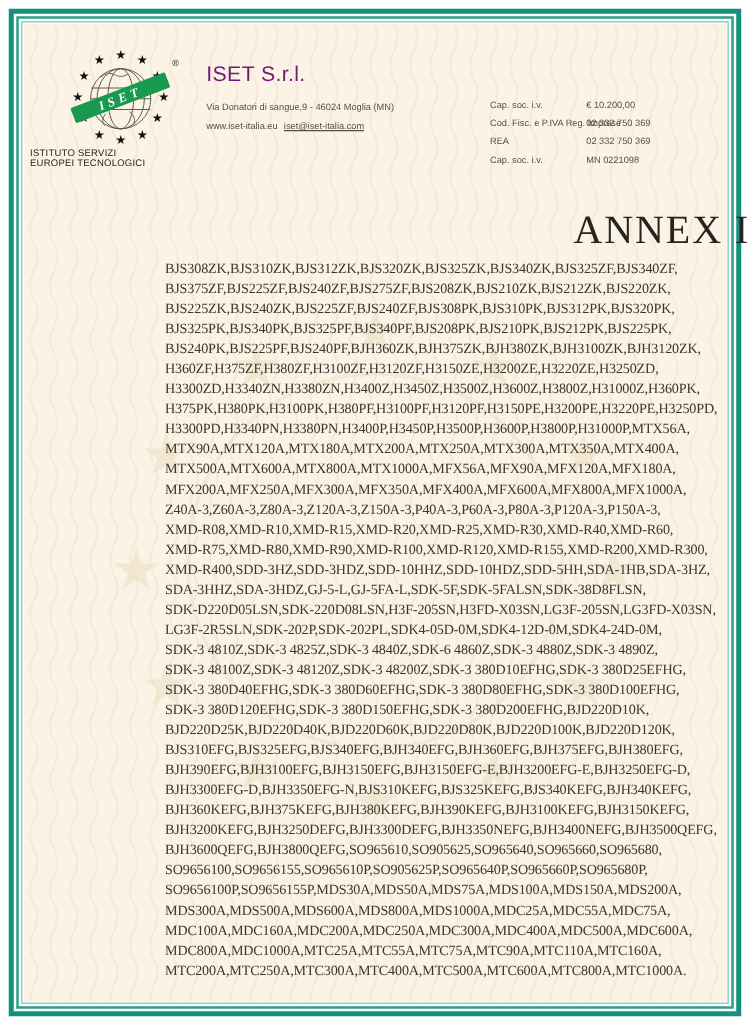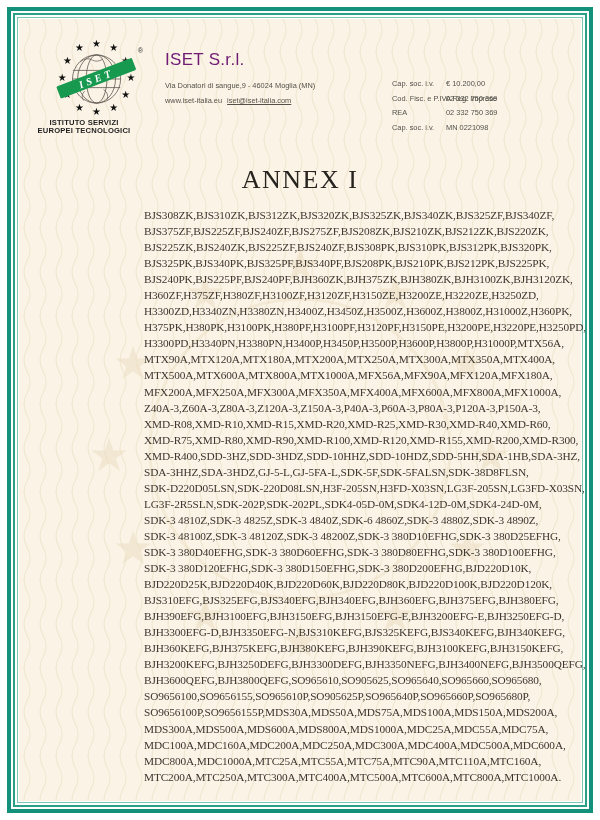--- a/index.html
+++ b/index.html
@@ -8,35 +8,35 @@
   
   .b1{position:absolute;inset:7px;border:4px solid #14917b;padding:2px;box-sizing:border-box;background:#ffffff;}
   .b2{position:absolute;inset:2px;border:2px solid #2aa085;padding:2px;box-sizing:border-box;}
   .b3{position:absolute;inset:2px;border:1px solid #7cc7b2;box-sizing:border-box;}
   .content-bg{position:absolute;inset:1px;background:#faf3e6;}
   
   .wm{position:absolute;left:19px;top:19px;width:562px;height:782px;z-index:0;pointer-events:none;}
   
   .layer{position:absolute;inset:0;z-index:1;}
   .logo{position:absolute;left:44px;top:36px;width:112px;height:86px;}
-  .logo-caption{position:absolute;left:14px;top:119px;width:140px;text-align:center;
-      font-size:7.6px;font-weight:bold;color:#1f1f1f;letter-spacing:.2px;line-height:8.2px;}
+  .logo-caption{position:absolute;left:24px;top:119px;width:140px;text-align:left;
+      font-size:7.6px;font-weight:normal;color:#1f1f1f;letter-spacing:.2px;line-height:8.2px;}
   .company{position:absolute;left:165px;top:50px;font-size:17px;color:#701a75;letter-spacing:.3px;}
   .contact{position:absolute;left:165px;top:79px;font-size:7.4px;color:#555048;line-height:14.6px;}
   .weblinks{white-space:nowrap;}
   .weblinks a{color:#555048;text-decoration:underline;margin-left:5px;}
   .registry{position:absolute;left:352px;top:79px;font-size:7.4px;color:#53504a;}
   .reg-row{position:relative;height:14.6px;width:210px;}
   .reg-label{position:absolute;left:0;top:0;margin-left:40px;}
-  .reg-value{position:absolute;left:94px;top:0;text-align:right;}
-  .title{position:absolute;left:0;top:165px;width:600px;text-align:center;
-      font-family:"Liberation Serif",serif;font-size:26px;letter-spacing:1.5px;color:#272420;}
+  .reg-value{position:absolute;left:117px;top:0;text-align:right;}
+  .title{position:absolute;left:0;top:165px;width:600px;text-align:right;
+      font-family:"Liberation Serif",serif;font-size:32px;letter-spacing:1.5px;color:#272420;}
   .codes{position:absolute;left:132px;top:207px;width:436px;
       font-family:"Liberation Serif",serif;font-size:11.3px;line-height:16.05px;
-      color:#3c352e;letter-spacing:-0.12px;margin-left:12px;}
+      color:#3c352e;letter-spacing:-0.12px;}
   .codes div{white-space:nowrap;}
 </style>
 </head>
 <body>
 
 <div class="page">
 
   <div class="b1">
     <div class="b2">
       <div class="b3">

